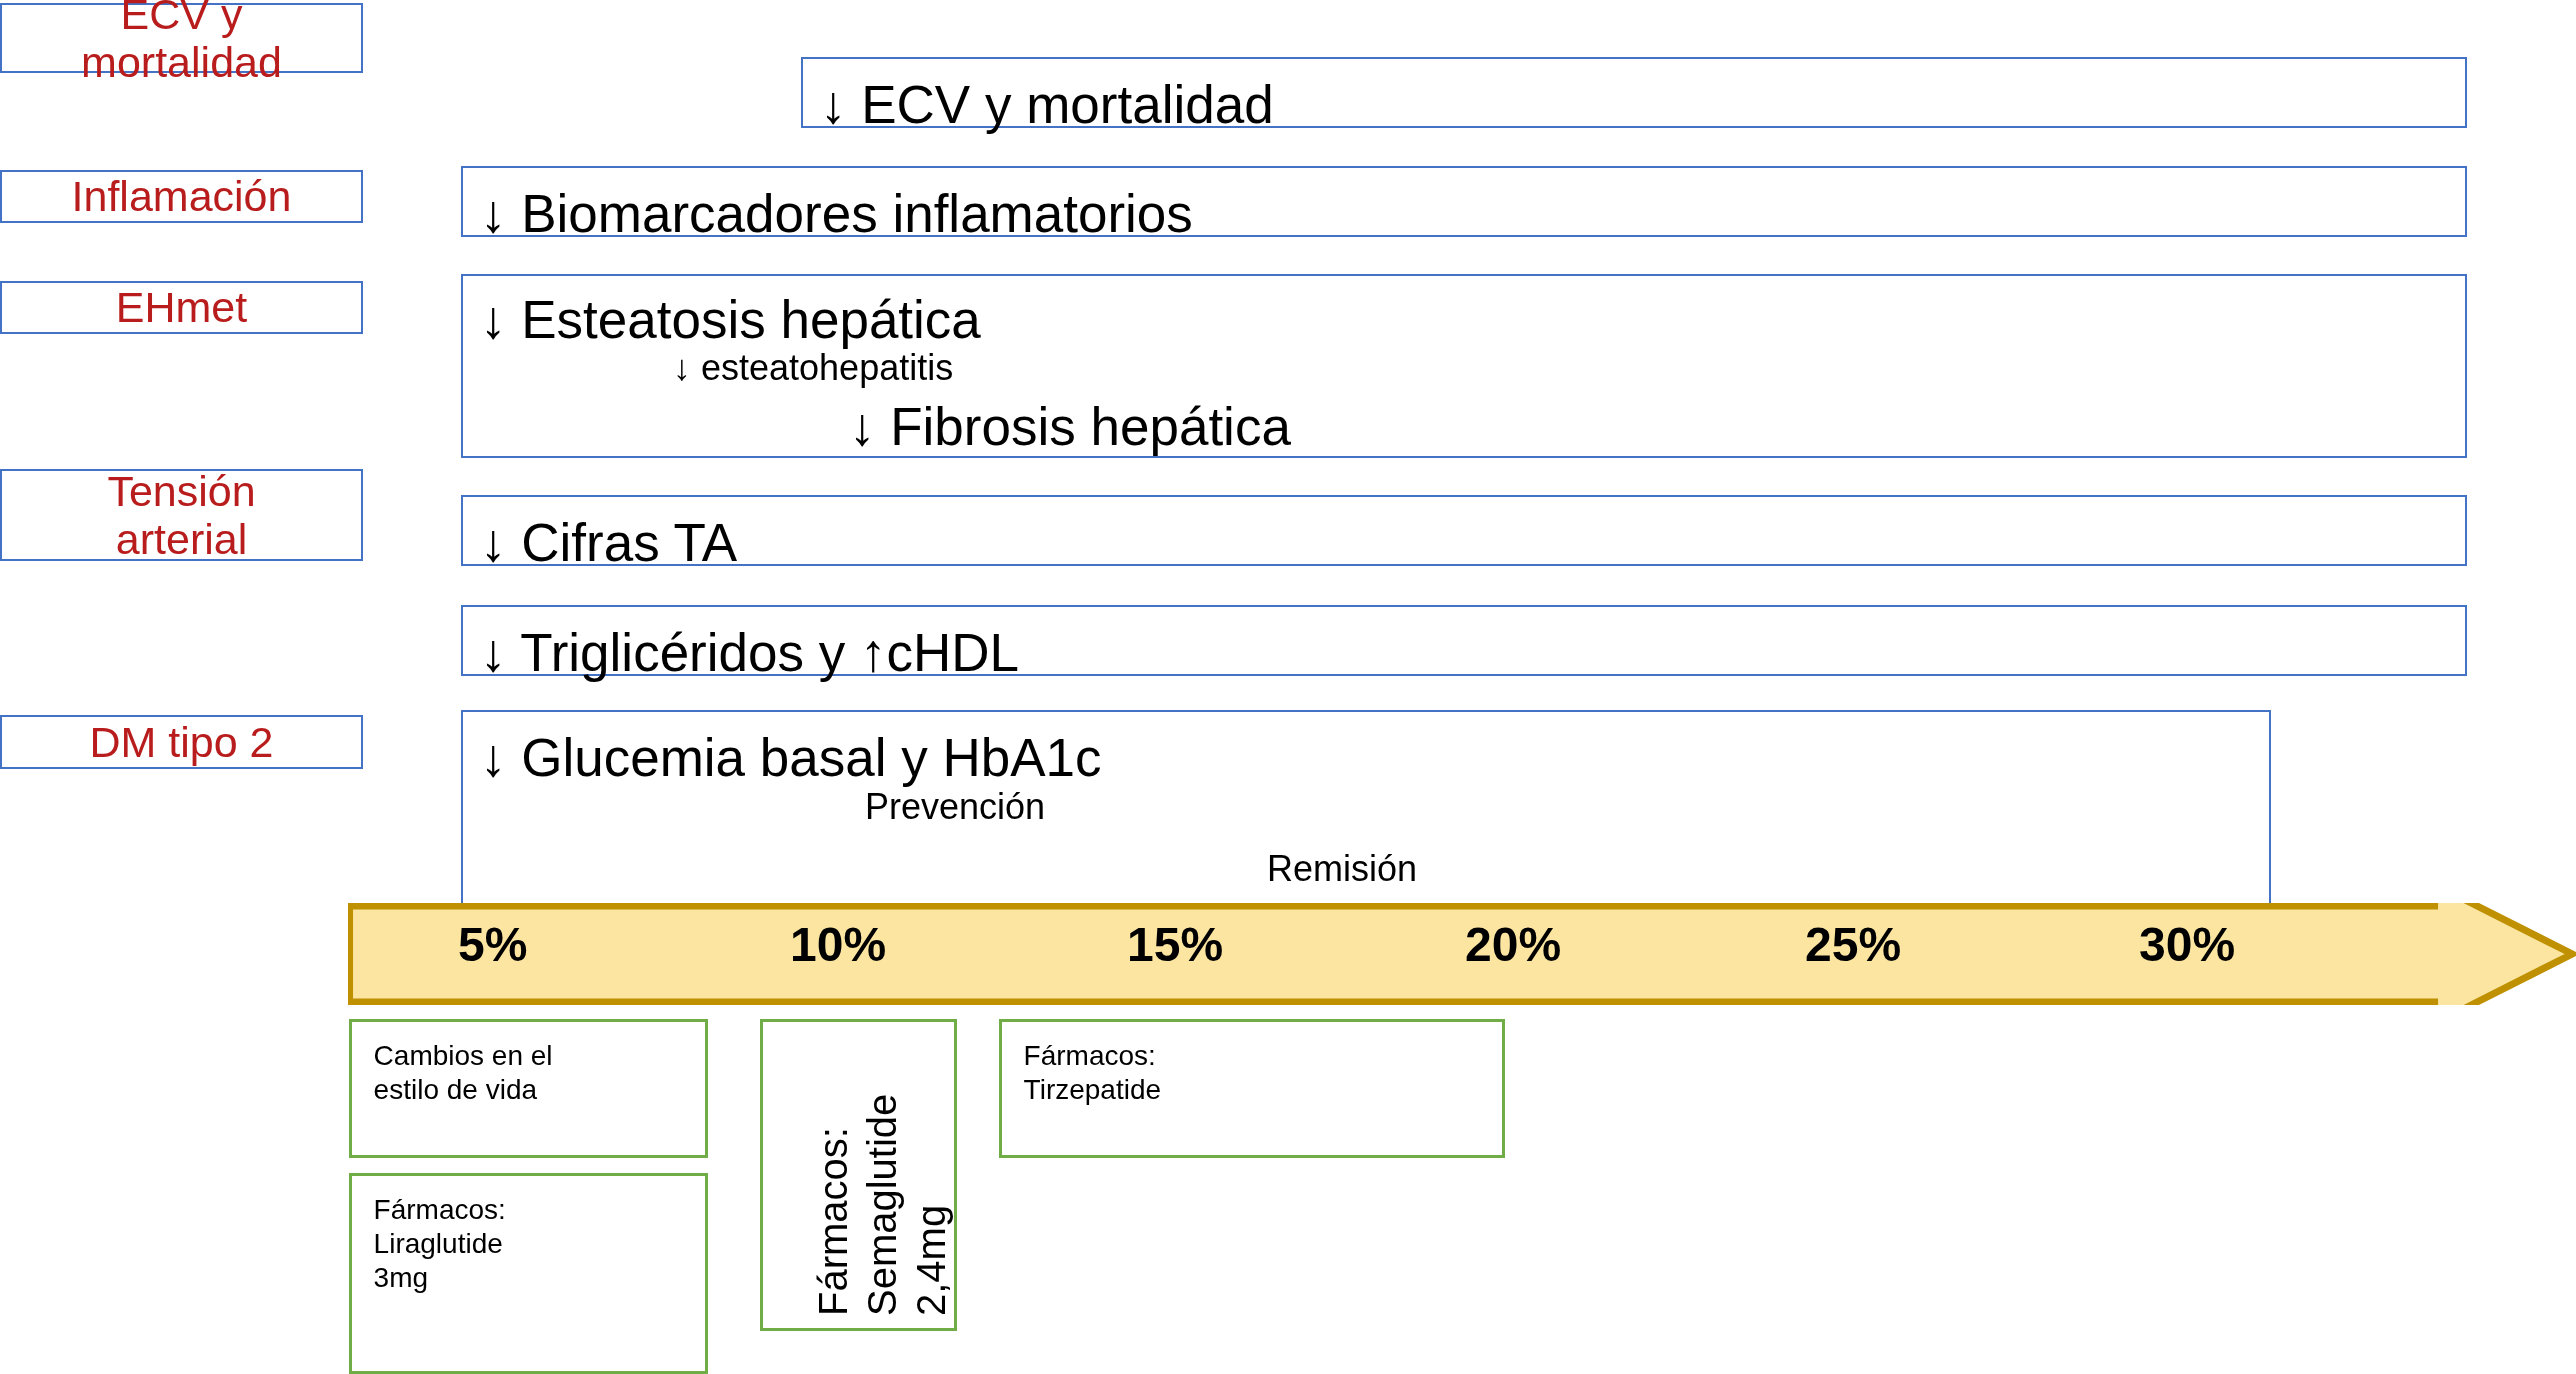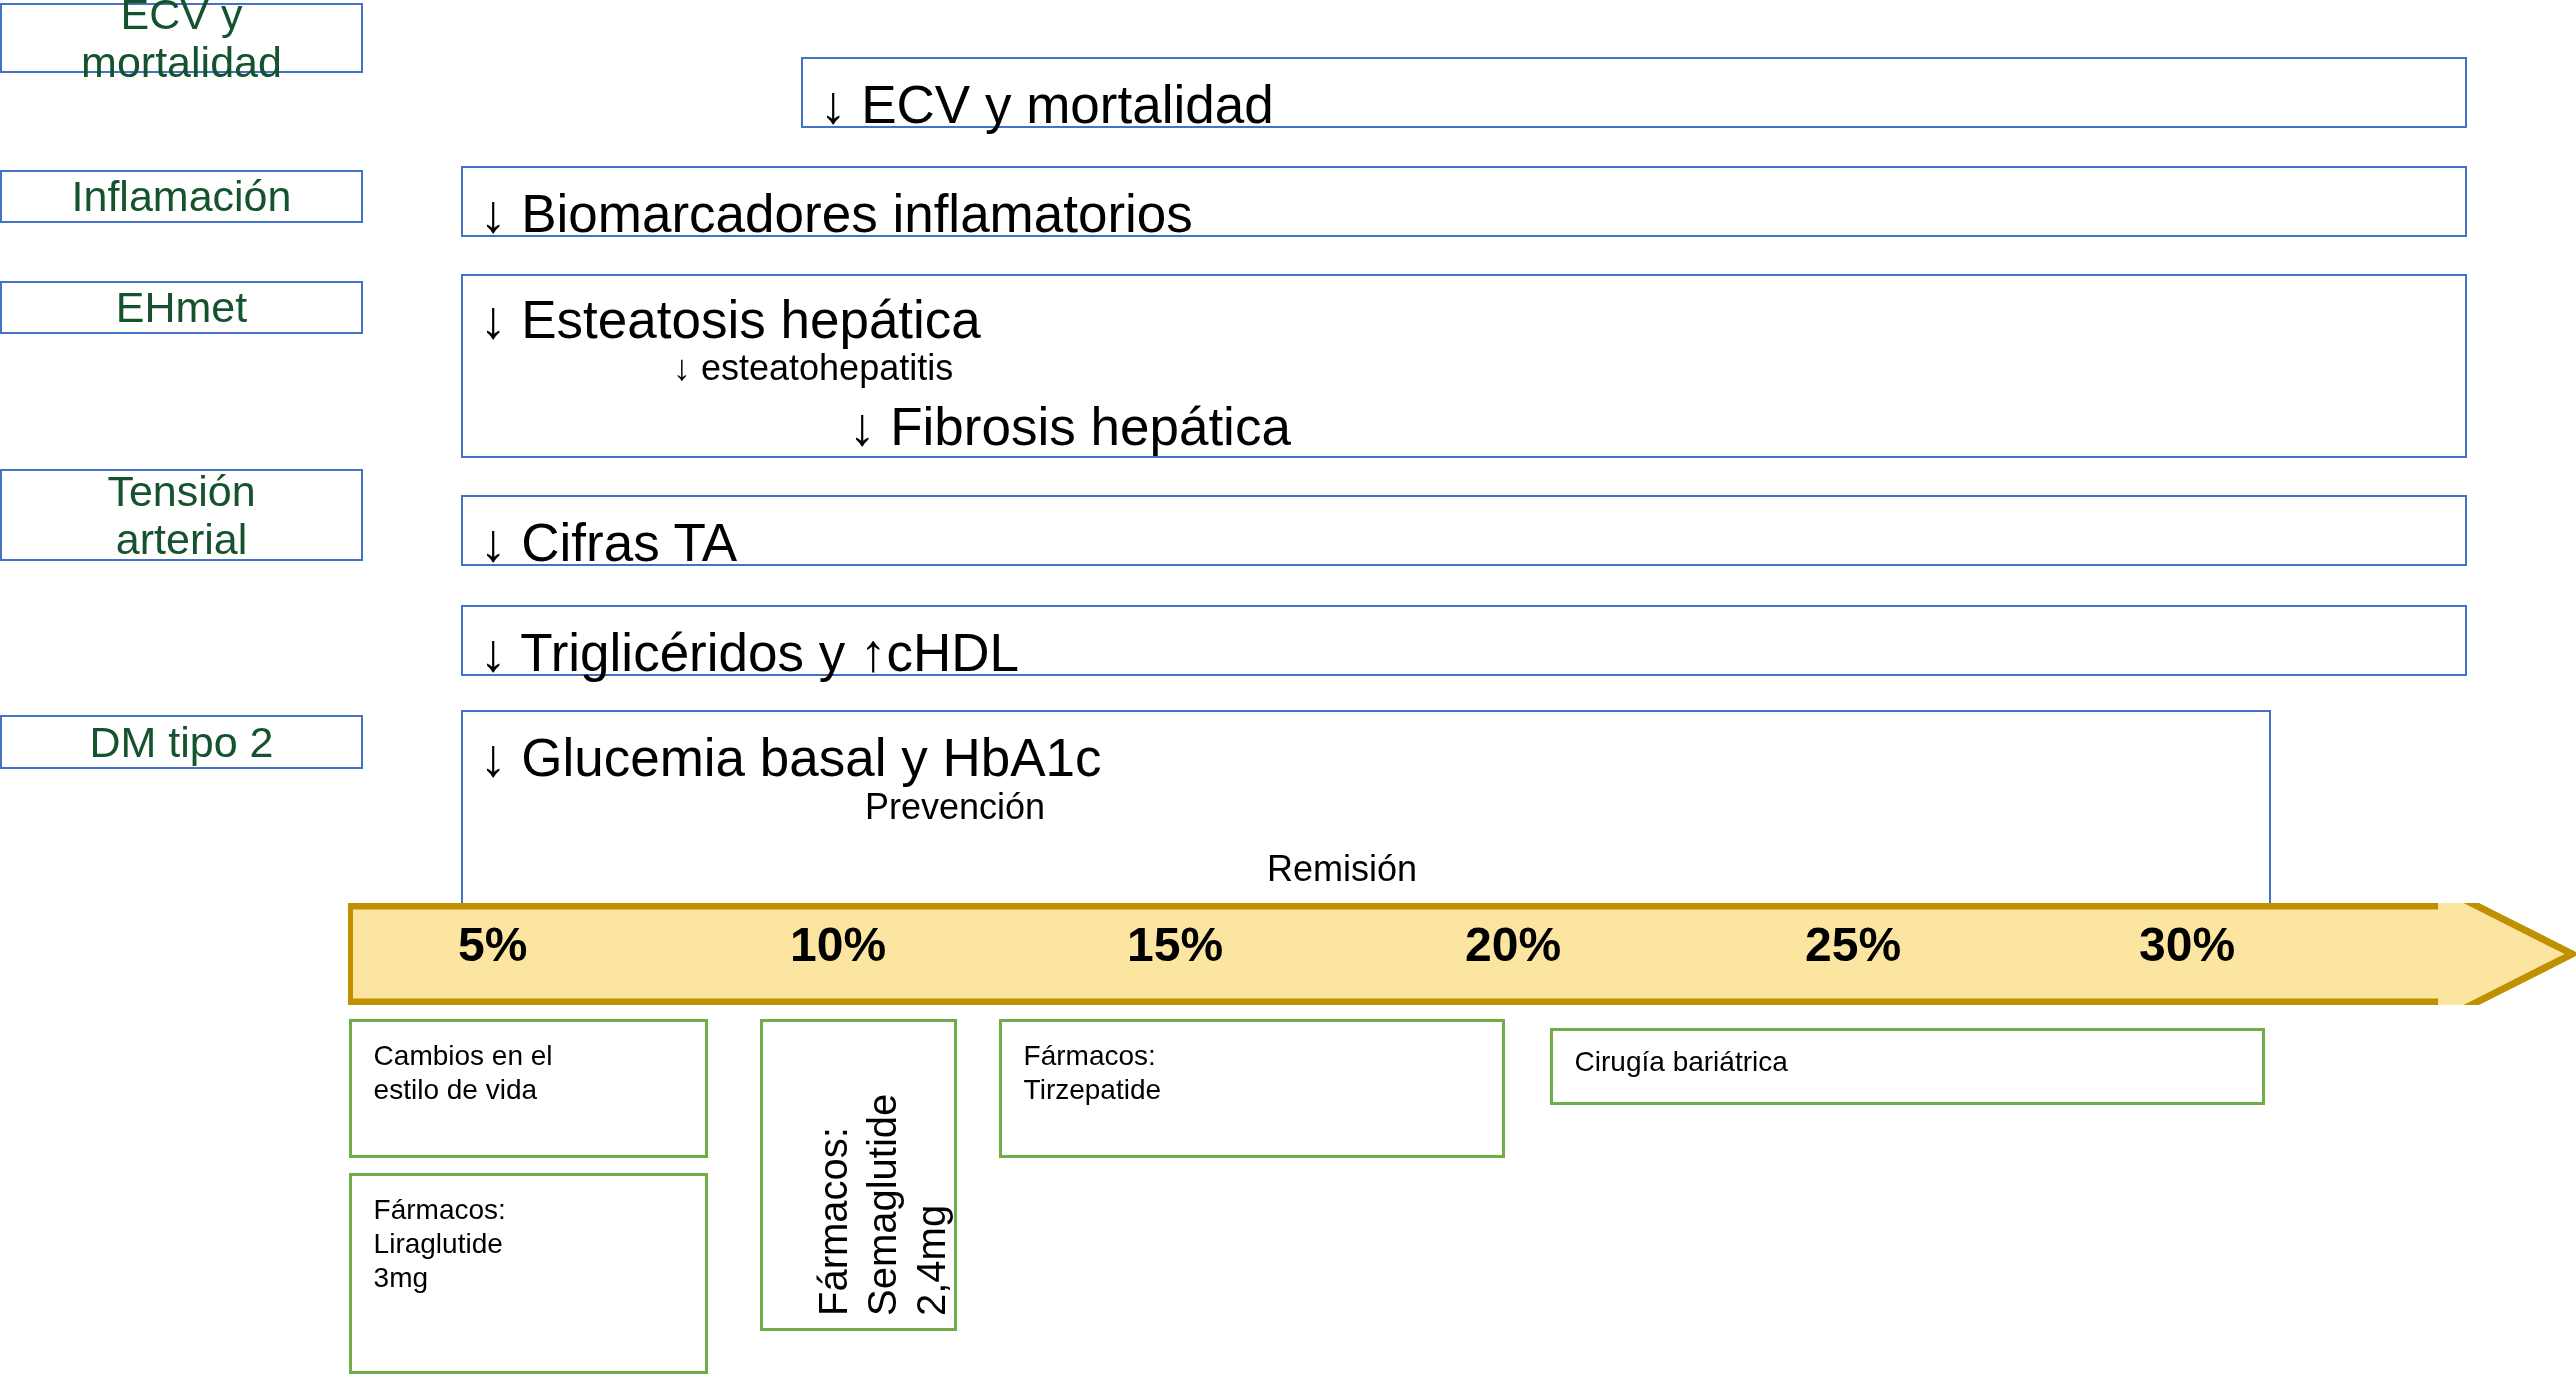--- a/index.html
+++ b/index.html
@@ -27,21 +27,21 @@
   }
   .green-box {
     border: 3.9px solid #70AD47;
   }
   .cat-label {
     display: flex;
     align-items: center;
     justify-content: center;
     text-align: center;
     font-size: 43px;
-    color: #14532d;
+    color: #b91c1c;
     line-height: 1.12;
   }
   .effect-box {
     padding: 0;
   }
   .effect-line {
     position: absolute;
     font-size: 53px;
     color: #000000;
     white-space: nowrap;
@@ -183,18 +183,15 @@
     </span>
   </div>
 
   <div class="box green-box" style="left:999px; top:1019px; width:506px; height:139px;">
     <span class="treat-text" style="left:21.6px; top:17px; width:464px;">
       <span>Fármacos:</span><br>
       <span>Tirzepatide</span>
     </span>
   </div>
 
-  <div class="box green-box" style="left:1550px; top:1028px; width:715px; height:77px;">
-    <span class="treat-text" style="left:21.6px; top:14px; width:672px;">Cirugía bariátrica</span>
-  </div>
 
 </div>
 
 
 </body></html>

